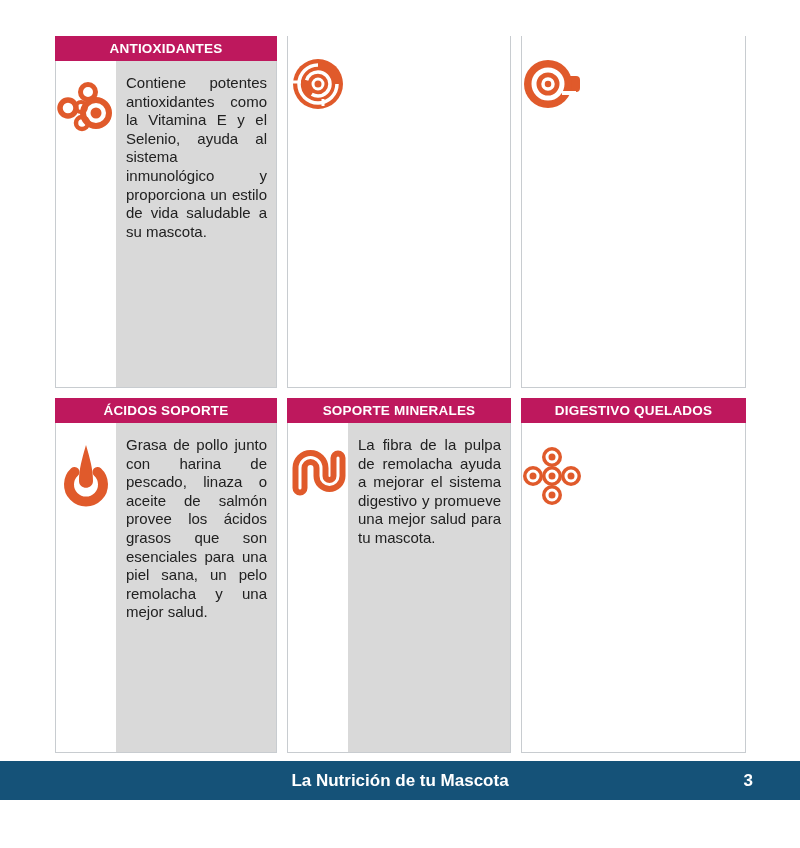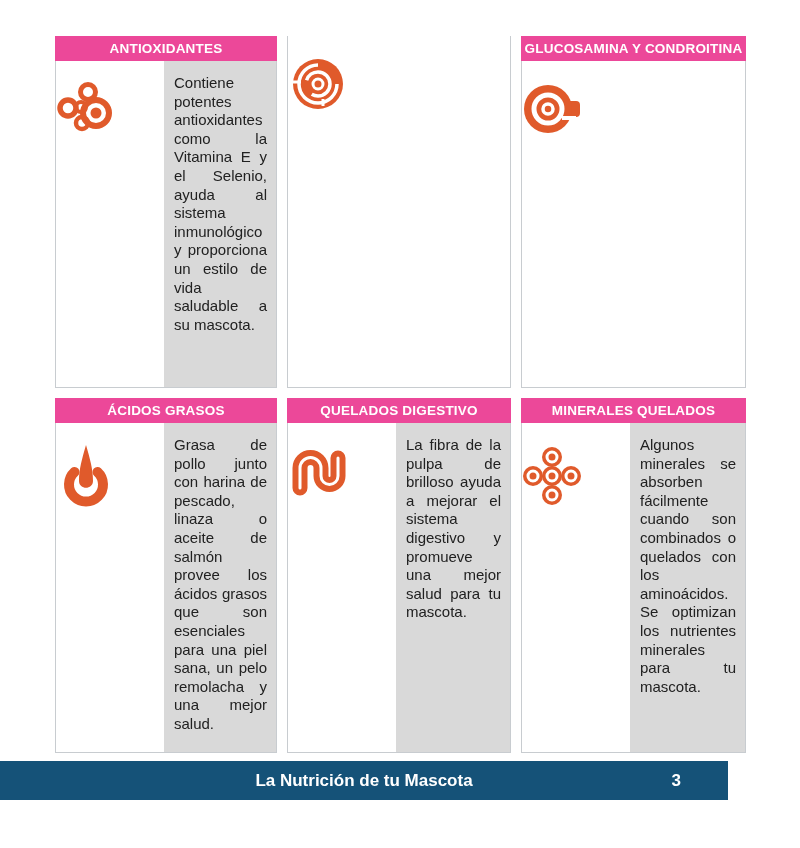--- a/index.html
+++ b/index.html
@@ -9,40 +9,40 @@
   }
   .grid{
     position:absolute;left:55px;top:36px;
     display:grid;
     grid-template-columns:222px 224px 225px;
     grid-template-rows:352px 355px;
     column-gap:10px;row-gap:10px;
   }
   .card{display:flex;flex-direction:column;}
   .card-header{
-    height:25px;flex:0 0 25px;background:#ec4899;color:#ffffff;
+    height:25px;flex:0 0 25px;background:#be185d;color:#ffffff;
     display:flex;align-items:center;justify-content:center;
     font-weight:bold;font-size:13.5px;letter-spacing:.2px;white-space:nowrap;
   }
   .card-body{
-    flex:1;display:flex;border:1px solid #c8ccd0;border-top:none;background:#ffffff;gap:48px;
+    flex:1;display:flex;border:1px solid #c8ccd0;border-top:none;background:#ffffff;
   }
   .icon-col{
     width:60px;flex:0 0 60px;background:#ffffff;
     display:flex;justify-content:center;align-items:flex-start;padding-top:20px;
     box-sizing:border-box;
   }
   .text-panel{
     flex:1;background:#d9d9d9;color:#212121;
     padding:13px 9px 0 10px;
     font-size:15px;line-height:1.24;text-align:justify;
     hyphens:auto;-webkit-hyphens:auto;overflow:hidden;
   }
   .footer{
-    position:absolute;left:0;top:761px;width:728px;height:39px;background:#155278;
+    position:absolute;left:0;top:761px;width:800px;height:39px;background:#155278;
     display:flex;align-items:center;justify-content:center;
   }
   .footer-title{color:#ffffff;font-weight:bold;font-size:17px;}
   .footer-page{
     position:absolute;right:47px;top:0;height:39px;display:flex;align-items:center;
     color:#ffffff;font-weight:bold;font-size:17px;
   }
   svg{display:block;}
 </style>
 </head>
@@ -84,68 +84,67 @@
                 <circle cx="28" cy="28" r="5" stroke-width="3"></circle>
               </g>
               <path d="M3,26 h8 M33,50 v-7" stroke="#ffffff" stroke-width="3" fill="none"></path>
             </svg>
           </span>
         </div>
       </div>
     </div>
 
     <div class="card">
-      <div class="card-header">GLUCOSAMINA Y CONDROITINA</div>
       <div class="card-body">
         <div class="icon-col">
           <span>
             <svg width="60" height="56" viewBox="0 0 60 56">
               <rect x="36" y="20" width="22" height="16" rx="4" fill="#e05a2b"></rect>
               <circle cx="26" cy="28" r="24" fill="#e05a2b"></circle>
               <circle cx="26" cy="28" r="14" fill="none" stroke="#ffffff" stroke-width="5"></circle>
               <circle cx="26" cy="28" r="5" fill="none" stroke="#ffffff" stroke-width="3.5"></circle>
               <path d="M40,37 h14" stroke="#ffffff" stroke-width="4"></path>
             </svg>
           </span>
         </div>
       </div>
     </div>
 
     <div class="card">
-      <div class="card-header">ÁCIDOS GRASOS</div>
+      <div class="card-header">ÁCIDOS SOPORTE</div>
       <div class="card-body">
         <div class="icon-col">
           <span>
             <svg width="56" height="64" viewBox="0 0 56 64">
               <path d="M16.5,29 A17,17 0 1 0 39.5,29" fill="none" stroke="#e05a2b" stroke-width="10" stroke-linecap="round"></path>
               <path d="M28,2 C24,16 21,26 21,38 C21,47 35,47 35,38 C35,26 32,16 28,2 Z" fill="#e05a2b"></path>
             </svg>
           </span>
         </div>
         <div class="text-panel">Grasa de pollo junto con harina de pescado, linaza o aceite de salmón provee los ácidos grasos que son esenciales para una piel sana, un pelo remolacha y una mejor salud.</div>
       </div>
     </div>
 
     <div class="card">
-      <div class="card-header">QUELADOS DIGESTIVO</div>
+      <div class="card-header">SOPORTE MINERALES</div>
       <div class="card-body">
         <div class="icon-col">
           <span>
             <svg width="60" height="58" viewBox="0 0 60 58">
               <path d="M12,45 L12,25 A10.5,10.5 0 0 1 33,25 L33,33 A8.5,8.5 0 0 0 50,33 L50,15" fill="none" stroke="#e05a2b" stroke-width="15" stroke-linecap="round" stroke-linejoin="round"></path>
               <path d="M12,45 L12,25 A10.5,10.5 0 0 1 33,25 L33,33 A8.5,8.5 0 0 0 50,33 L50,15" fill="none" stroke="#ffffff" stroke-width="3" stroke-linecap="round" stroke-linejoin="round"></path>
             </svg>
           </span>
         </div>
-        <div class="text-panel">La fibra de la pulpa de brilloso ayuda a mejorar el sistema digestivo y promueve una mejor salud para tu mascota.</div>
+        <div class="text-panel">La fibra de la pulpa de remolacha ayuda a mejorar el sistema digestivo y promueve una mejor salud para tu mascota.</div>
       </div>
     </div>
 
     <div class="card">
-      <div class="card-header">MINERALES QUELADOS</div>
+      <div class="card-header">DIGESTIVO QUELADOS</div>
       <div class="card-body">
         <div class="icon-col">
           <span>
             <svg width="58" height="66" viewBox="0 0 58 66">
               <g>
                 <g transform="translate(29,14)">
                   <circle r="10" fill="#e05a2b"></circle>
                     <circle r="5" fill="none" stroke="#ffffff" stroke-width="3"></circle>
                 </g>
                 <g transform="translate(10,33)">
@@ -161,21 +160,20 @@
                     <circle r="5" fill="none" stroke="#ffffff" stroke-width="3"></circle>
                 </g>
                 <g transform="translate(29,52)">
                   <circle r="10" fill="#e05a2b"></circle>
                     <circle r="5" fill="none" stroke="#ffffff" stroke-width="3"></circle>
                 </g>
               </g>
             </svg>
           </span>
         </div>
-        <div class="text-panel">Algunos minerales se absorben fácilmente cuando son combinados o quelados con los aminoácidos. Se optimizan los nutrientes minerales para tu mascota.</div>
       </div>
     </div>
 
   </div>
 
   <div class="footer">
     <span class="footer-title">La Nutrición de tu Mascota</span>
     <span class="footer-page">3</span>
   </div>
 </div>

